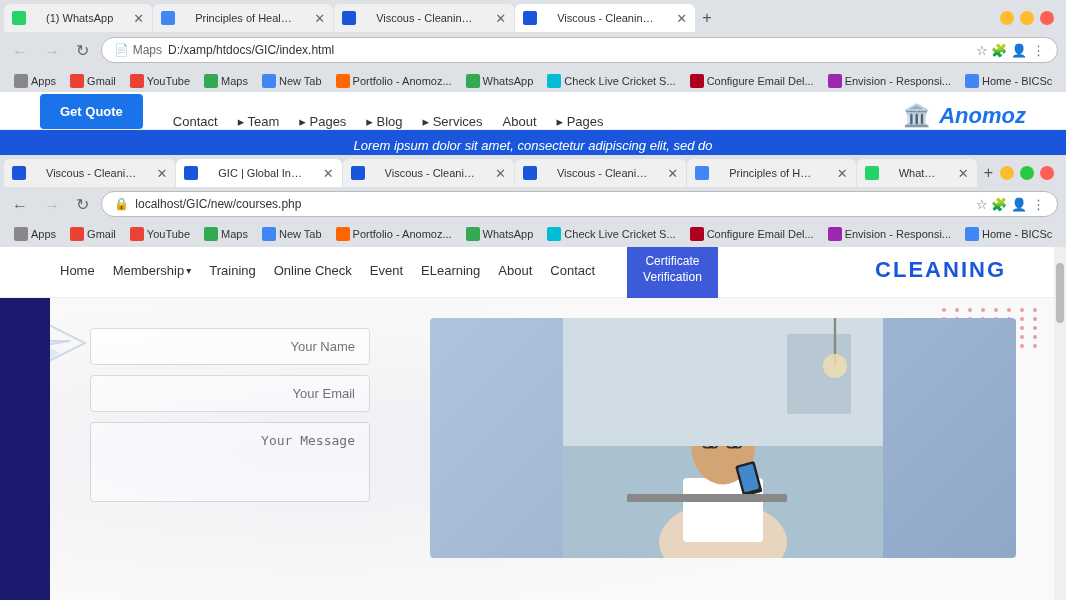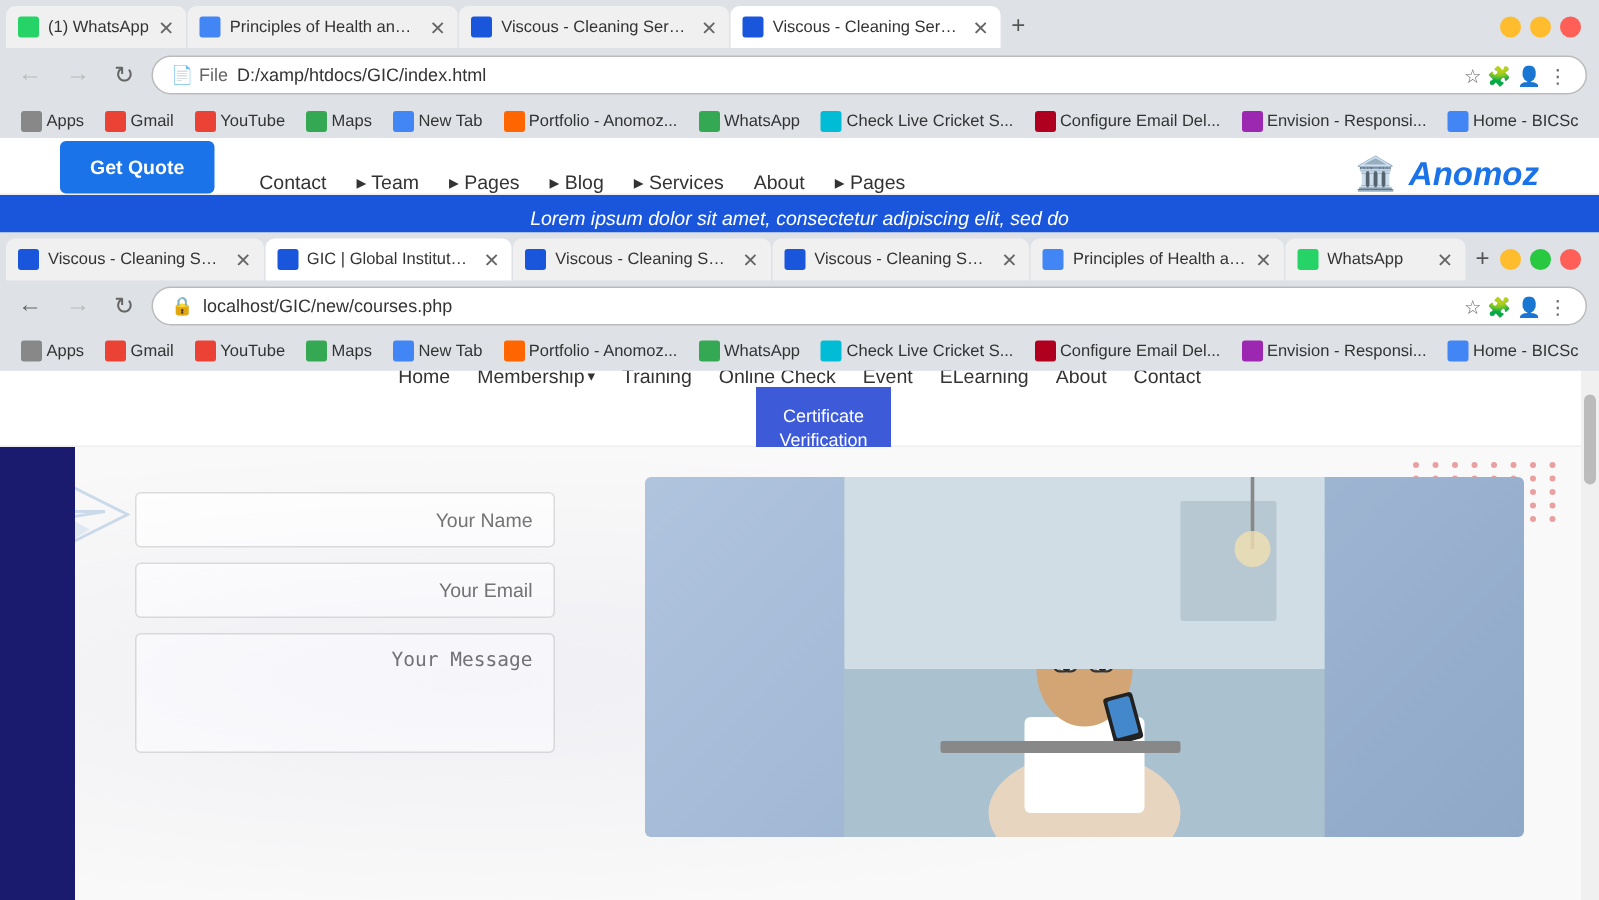--- a/index.html
+++ b/index.html
@@ -21,21 +21,21 @@
     .tab {
       display: flex;
       align-items: center;
       background: #f0f0f0;
       height: 28px;
       padding: 0 8px;
       font-size: 11px;
       border-radius: 6px 6px 0 0;
       max-width: 180px;
       min-width: 120px;
-      gap: 6px;
+      gap: 20px;
       color: #333;
       cursor: pointer;
     }
     .tab.active {
       background: #fff;
       z-index: 1;
     }
     .tab-favicon { width: 14px; height: 14px; background: #aaa; border-radius: 2px; flex-shrink: 0; }
     .tab-label { font-size: 11px; overflow: hidden; white-space: nowrap; text-overflow: ellipsis; flex: 1; }
     .tab-close { font-size: 13px; color: #666; cursor: pointer; flex-shrink: 0; }
@@ -205,21 +205,20 @@
     }
 
     
     .gic-nav {
       display: flex;
       align-items: center;
       padding: 0 60px;
       height: 55px;
       background: #fff;
       border-bottom: 1px solid #eee;
-      flex-direction: column;
     }
     .gic-nav-links {
       display: flex;
       align-items: center;
       gap: 18px;
       font-size: 13px;
       color: #333;
     }
     .gic-nav-links a { text-decoration: none; color: #333; cursor: pointer; }
     .cert-btn {
@@ -354,21 +353,21 @@
       <button class="win-btn win-max" style="background:#ffbd2e;"></button>
       <button class="win-btn win-close"></button>
     </div>
   </div>
 
   <div class="address-bar-row">
     <button class="nav-btn disabled">←</button>
     <button class="nav-btn disabled">→</button>
     <button class="nav-btn">↻</button>
     <div class="address-bar">
-      <span style="color:#666; font-size:12px;">📄 File</span>
+      <span style="color:#666; font-size:12px;">📄 Maps</span>
       <span>D:/xamp/htdocs/GIC/index.html</span>
       <div class="address-bar-icons">
         <span class="addr-icon">☆</span>
         <span class="addr-icon">🧩</span>
         <span class="addr-icon">👤</span>
         <span class="addr-icon">⋮</span>
       </div>
     </div>
   </div>
 </div>

